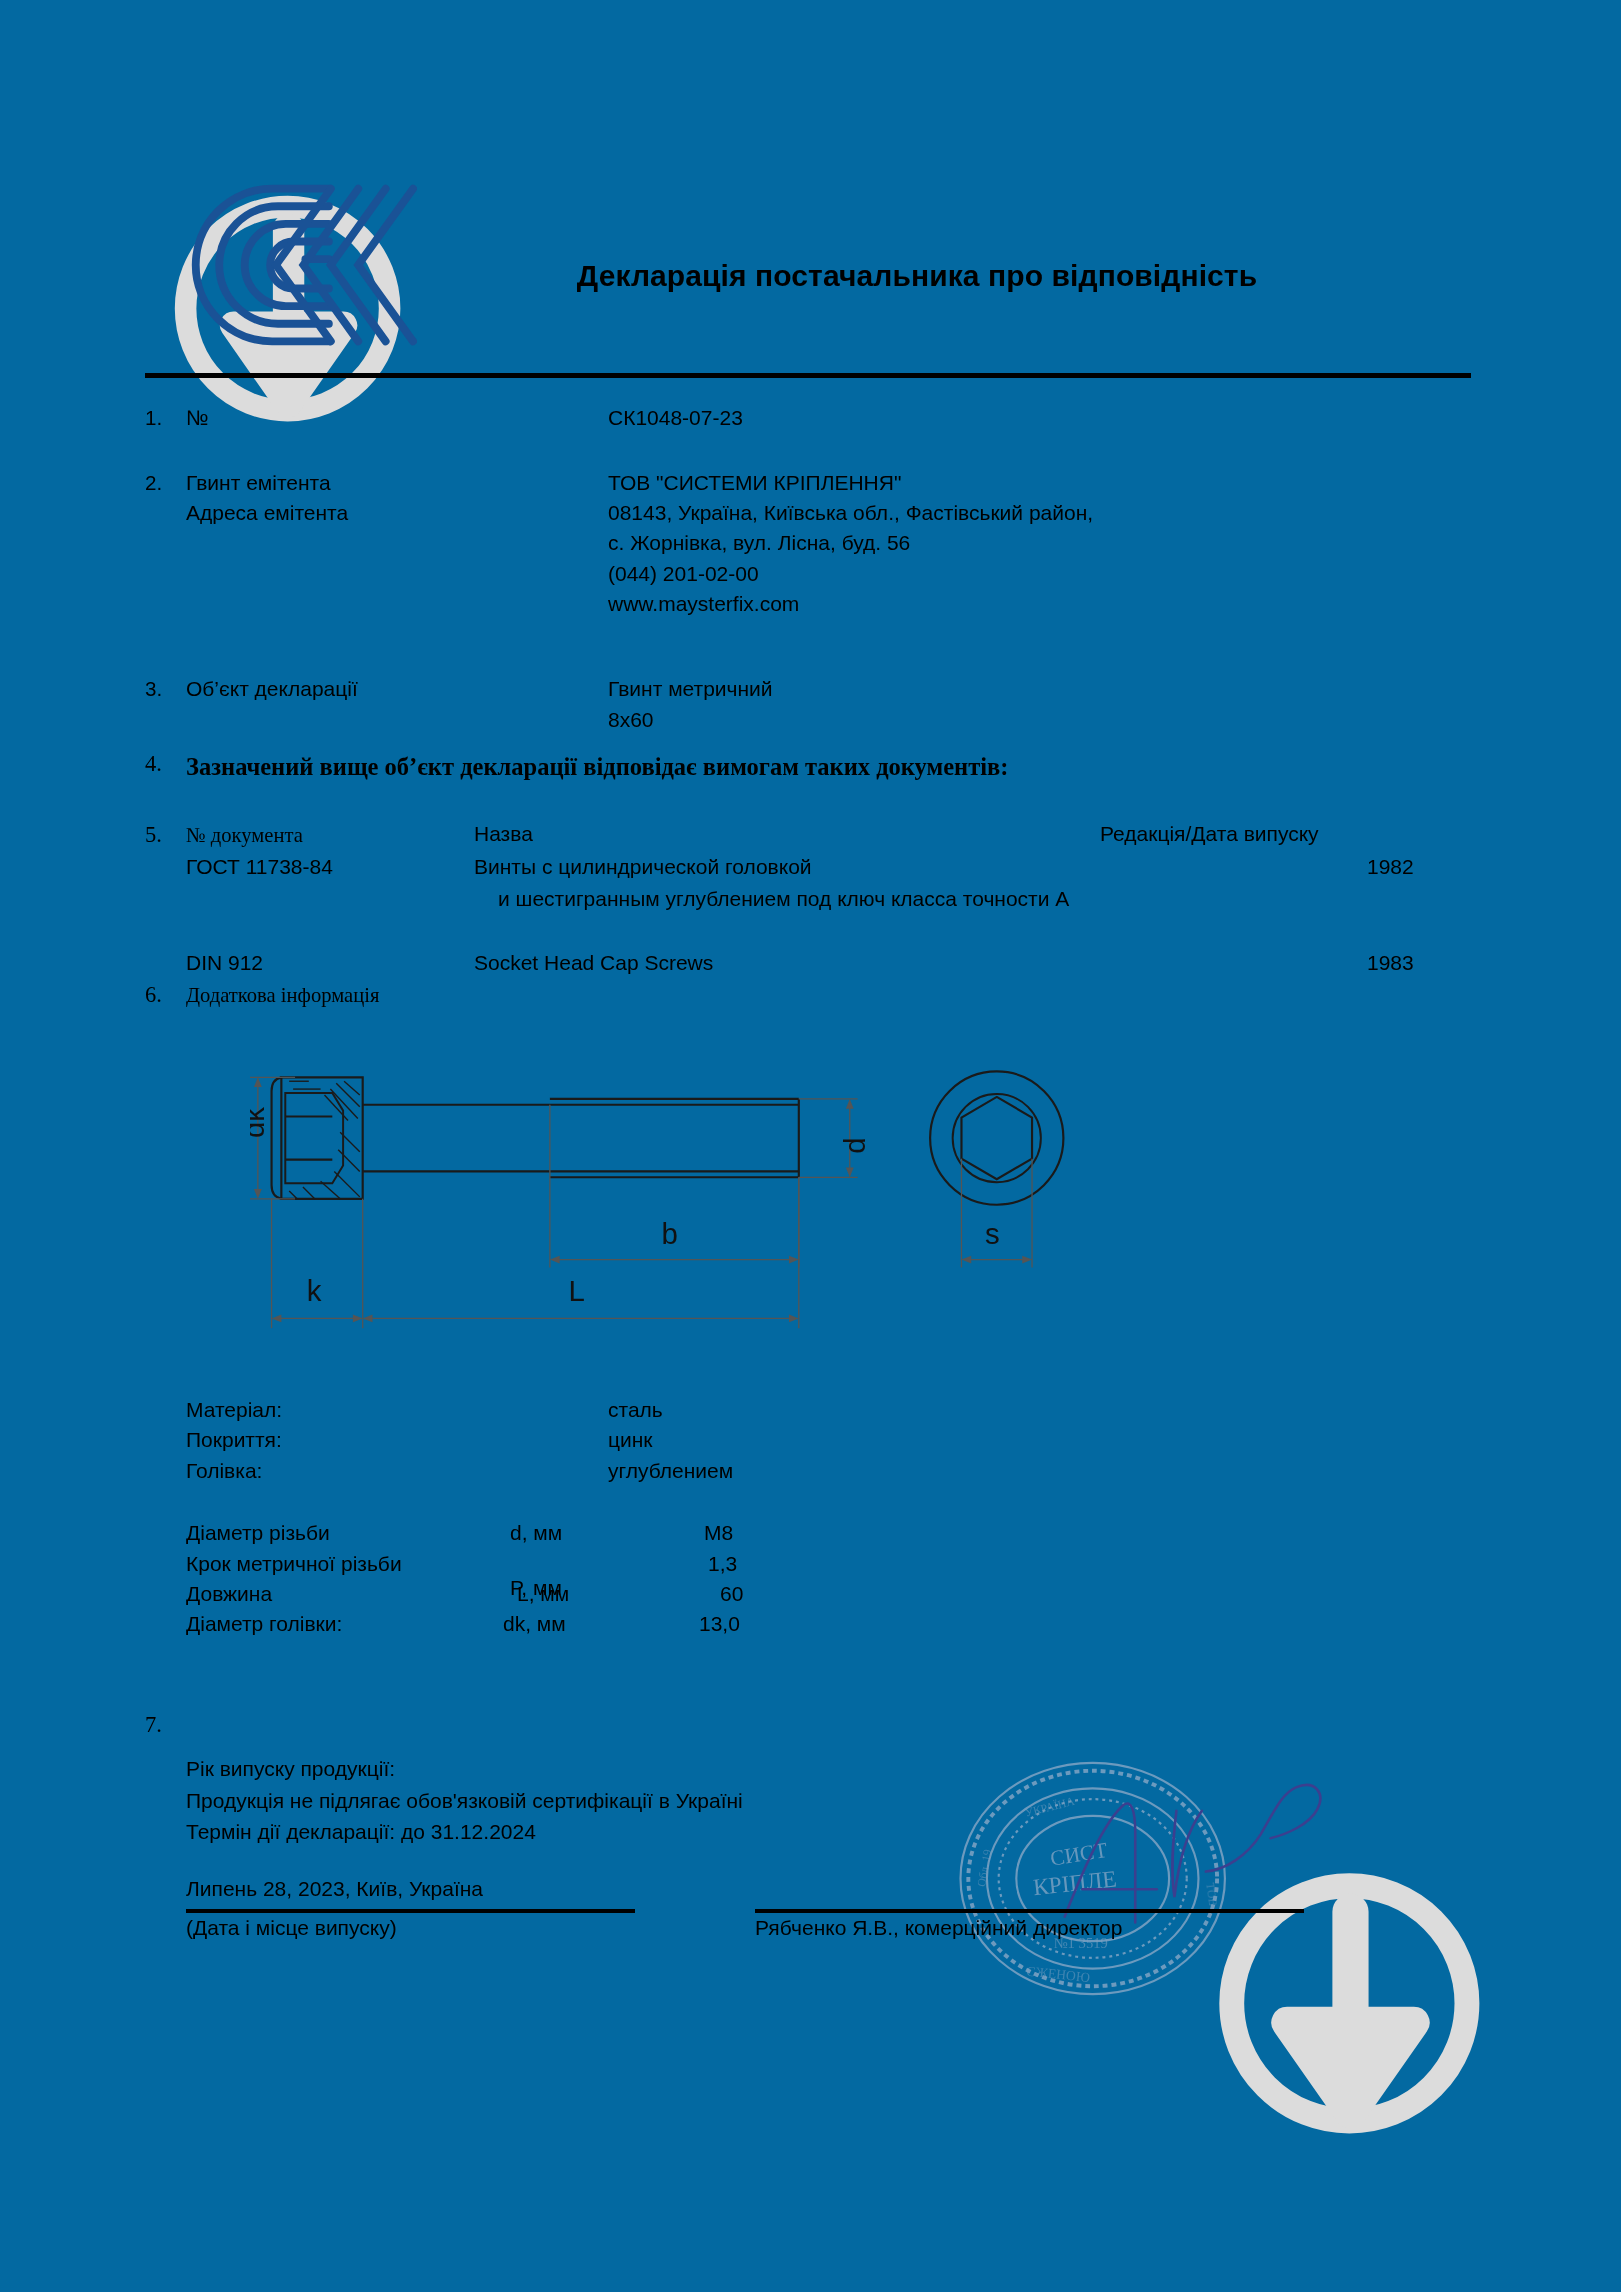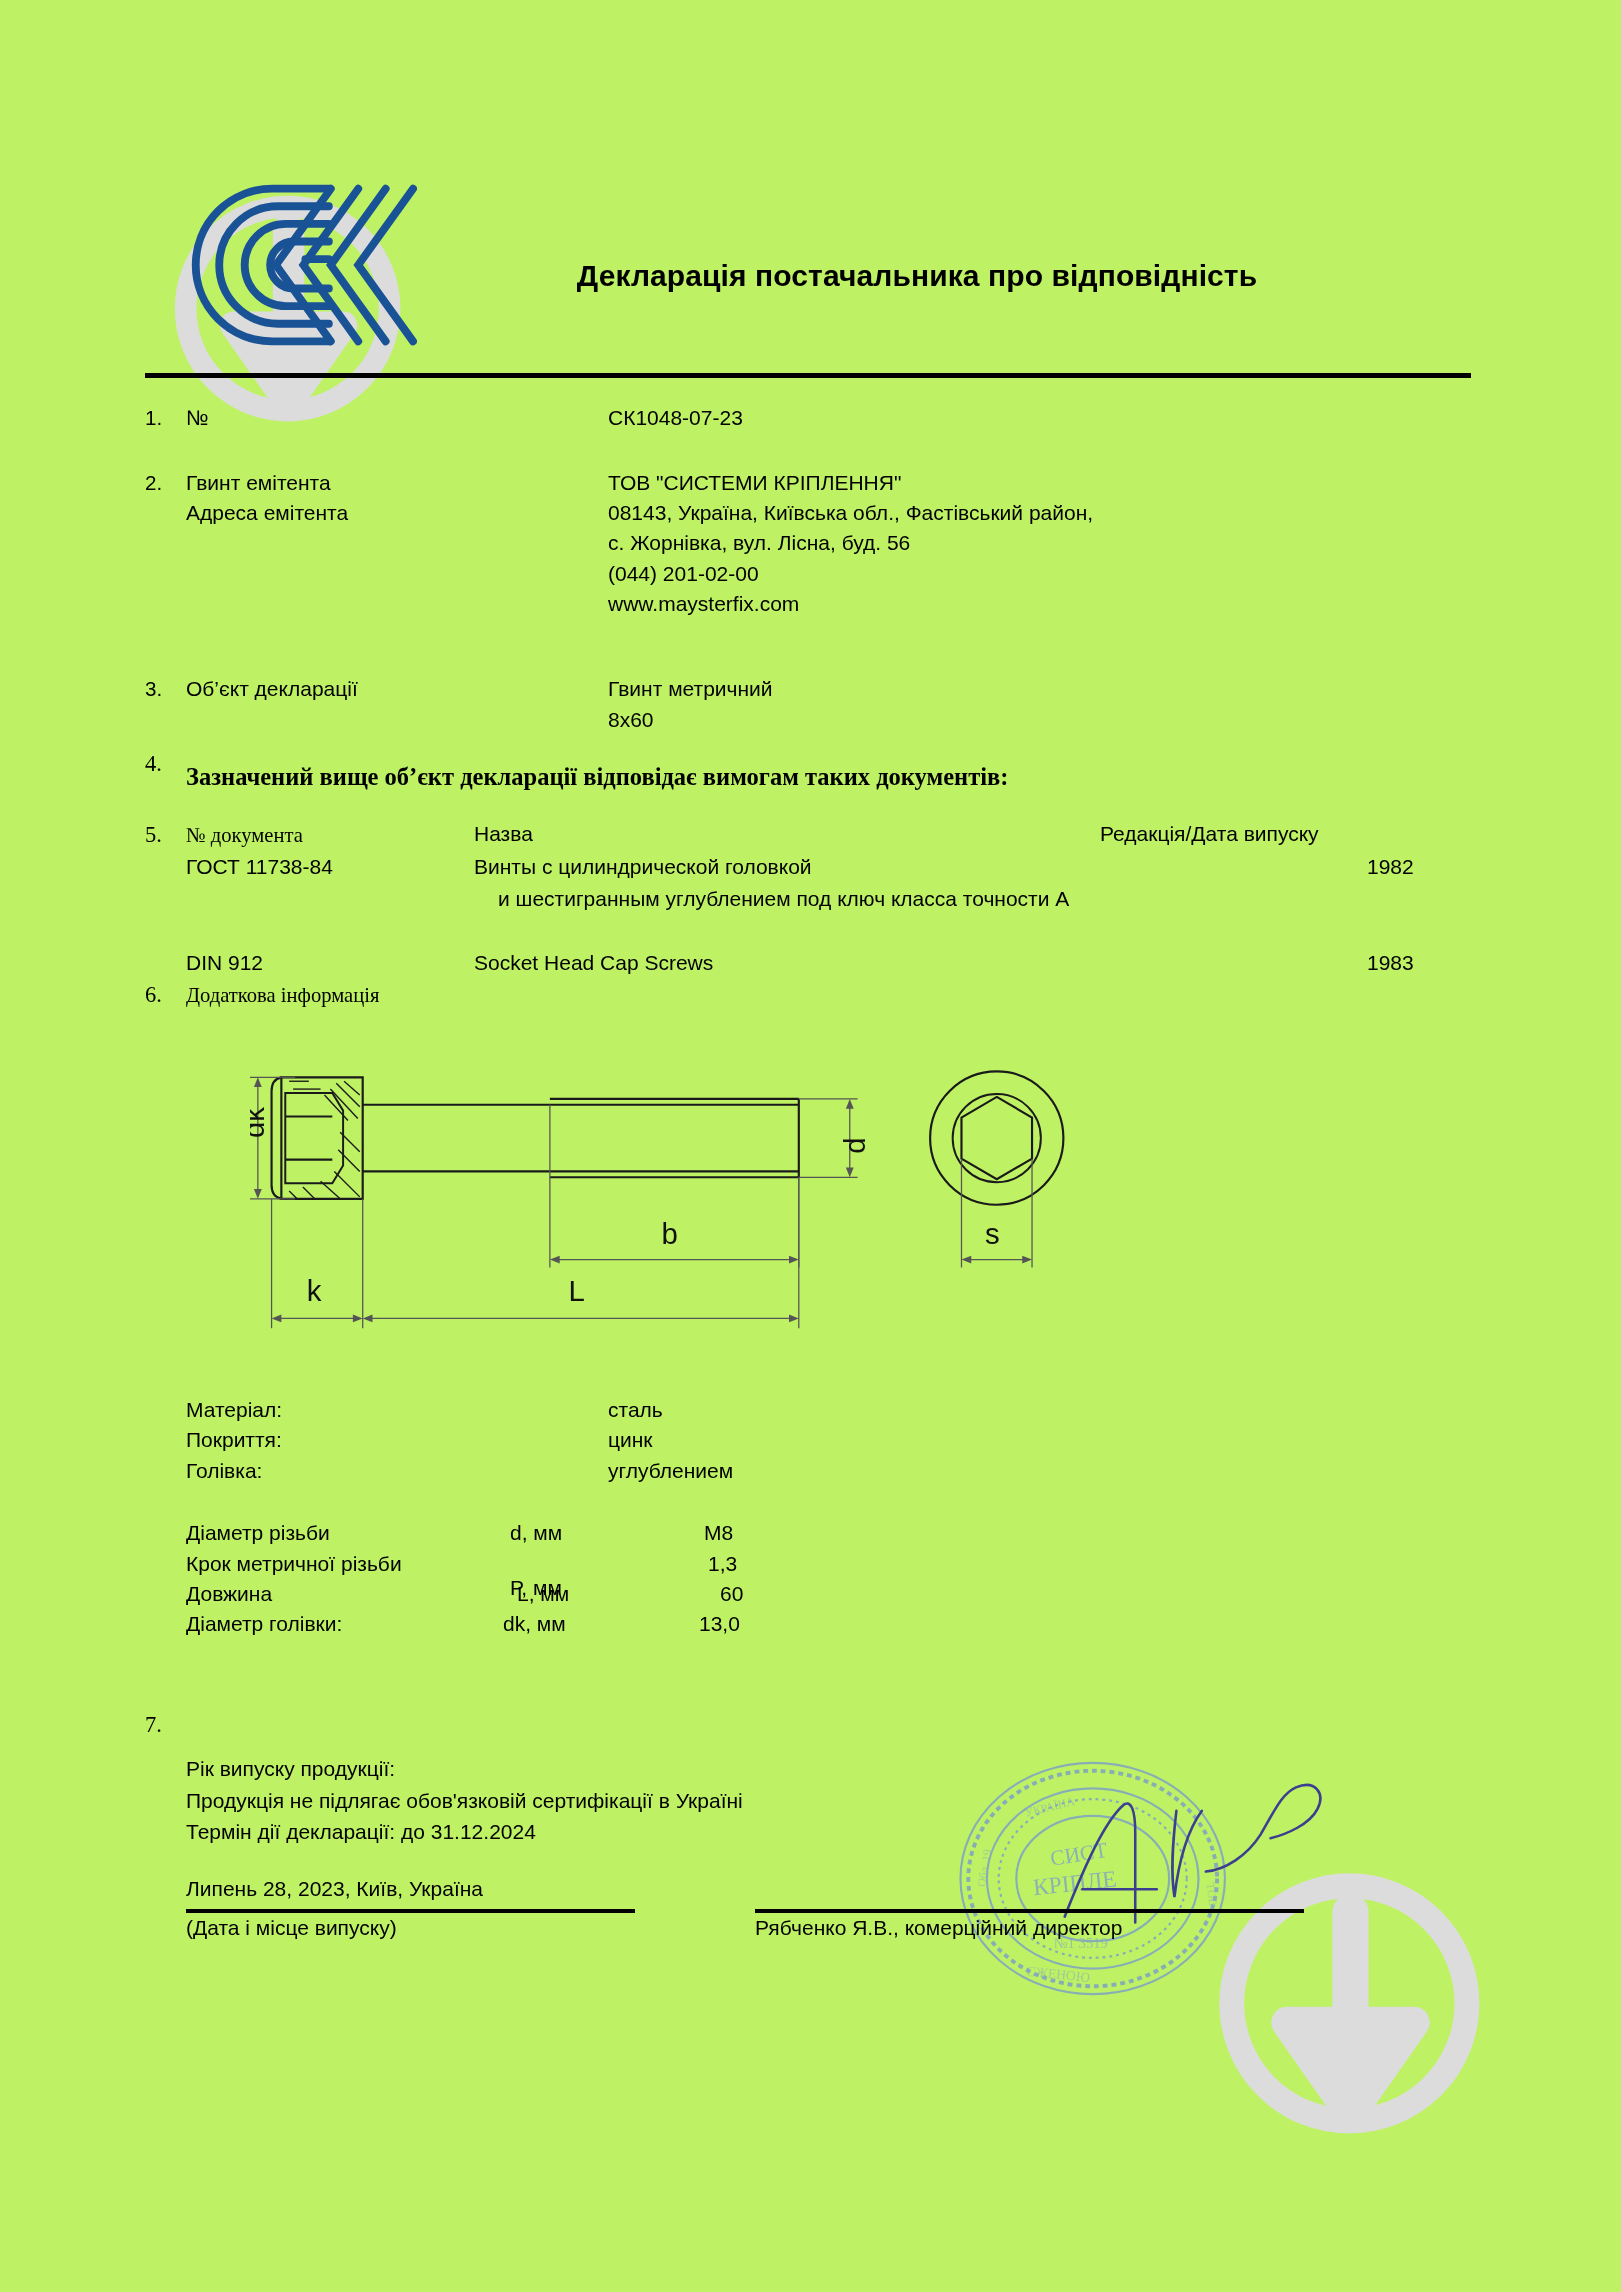--- a/index.html
+++ b/index.html
@@ -4,21 +4,21 @@
 <style>
   html, body {
     margin: 0;
     padding: 0;
     background: #ffffff;
   }
   .page {
     position: relative;
     width: 1621px;
     height: 2293px;
-    background: #bef264;
+    background: #0369a1;
     font-family: "Liberation Sans", sans-serif;
     color: #000000;
     overflow: hidden;
   }
 
   
   .wm {
     position: absolute;
     pointer-events: none;
     opacity: 1;
@@ -195,21 +195,21 @@
 
   <div class="row" style="left:145px; top:674px;">
     <div class="num">3.</div>
     <div class="lbl">Об’єкт декларації</div>
   </div>
   <div class="txt" style="left:608px; top:674px;">Гвинт метричний</div>
   <div class="txt" style="left:608px; top:705px;">8x60</div>
 
   <div class="row" style="left:145px; top:749px;">
     <div class="num serif">4.</div>
-    <div class="serif-line" style="position:relative; left:0; top:14px;">Зазначений вище об’єкт декларації відповідає вимогам таких документів:</div>
+    <div class="serif-line" style="position:relative; left:0; top:4px;">Зазначений вище об’єкт декларації відповідає вимогам таких документів:</div>
   </div>
 
   <div class="row" style="left:145px; top:820px;">
     <div class="num serif">5.</div>
     <div class="lbl serif-sm">№ документа</div>
   </div>
   <div class="txt" style="left:474px; top:819px;">Назва</div>
   <div class="txt" style="left:1100px; top:819px;">Редакція/Дата випуску</div>
 
   <div class="txt" style="left:186px; top:852px;">ГОСТ 11738-84</div>

